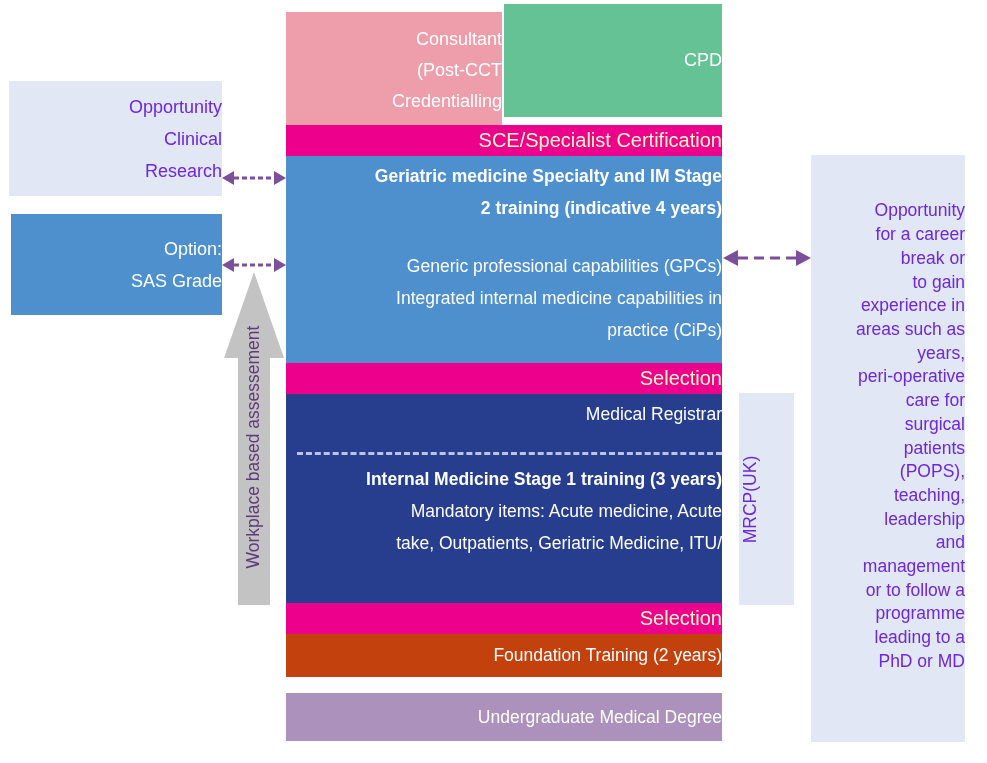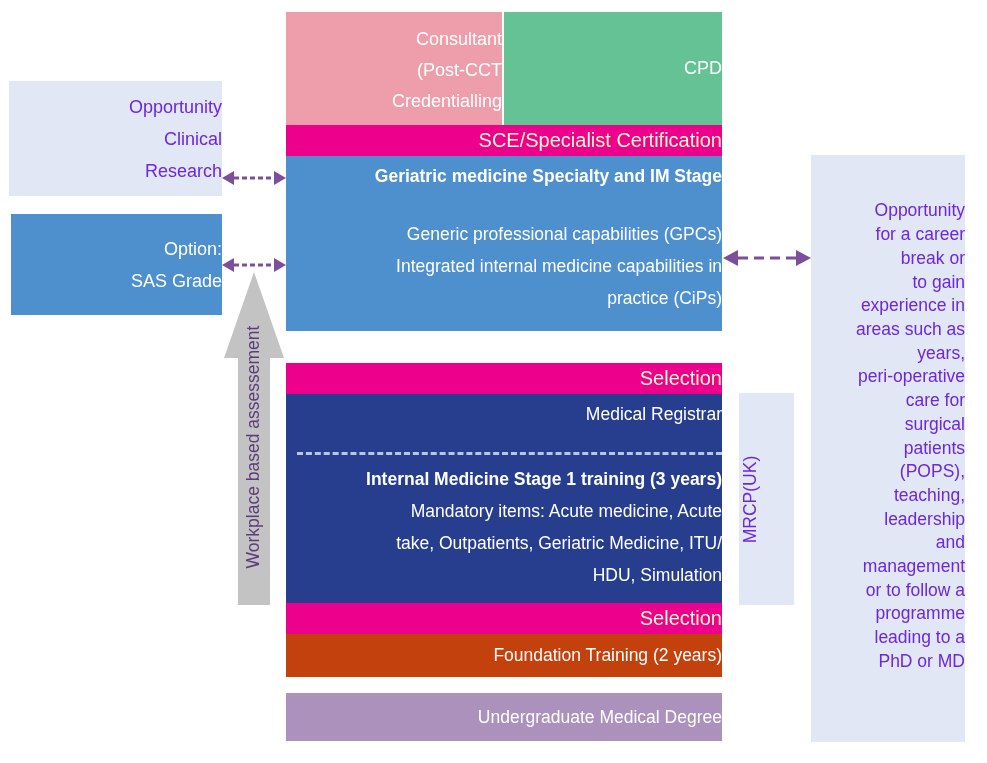--- a/index.html
+++ b/index.html
@@ -7,23 +7,23 @@
          font-family:"Liberation Sans", "DejaVu Sans", sans-serif; }
   .box { position:absolute; box-sizing:border-box; display:flex; flex-direction:column;
          align-items:flex-end; justify-content:center; text-align:center; }
   .white { color:#ffffff; }
   .purple { color:#6d28d9; }
   .pinktext { color:#fef9c3; }
   .bar-text { font-size:20px; }
   .line { display:block; }
 
   #consultant { left:286px; top:12px; width:216px; height:113px; background:#ee9eab; font-size:18px; line-height:31px; padding-top:4px; }
-  #cpd { left:504px; top:12px; width:218px; height:113px; background:#64c295; font-size:18px; }
+  #cpd { left:504px; top:4px; width:218px; height:113px; background:#64c295; font-size:18px; }
   #sce { left:286px; top:125px; width:436px; height:31px; background:#ec008c; }
-  #geri { left:286px; top:156px; width:436px; height:175px; background:#4e8fce; font-size:17.5px; line-height:32px; justify-content:flex-start; padding-top:4px; }
+  #geri { left:286px; top:156px; width:436px; height:207px; background:#4e8fce; font-size:17.5px; line-height:32px; justify-content:flex-start; padding-top:4px; }
   #geri .bold { font-weight:bold; }
   #geri .spacer { height:26px; }
   #sel1 { left:286px; top:363px; width:436px; height:31px; background:#ec008c; }
   #im1 { left:286px; top:394px; width:436px; height:209px; background:#273e8e; font-size:17.5px; line-height:32px; justify-content:flex-start; }
   #im1 .reg { margin-top:4px; }
   #im1 .dash { width:425px; border-top:3px dashed #b8c6e4; margin:22px 0 8px 0; }
   #im1 .bold { font-weight:bold; }
   #sel2 { left:286px; top:603px; width:436px; height:31px; background:#ec008c; }
   #found { left:286px; top:634px; width:436px; height:43px; background:#c2410c; font-size:17.5px; }
   #ugrad { left:286px; top:693px; width:436px; height:48px; background:#ac91bc; font-size:17.5px; }
@@ -49,35 +49,35 @@
   <span class="line">Credentialling</span>
 </div>
 <div id="cpd" class="box white">
   <span>CPD</span>
 </div>
 <div id="sce" class="box pinktext bar-text">
   <span>SCE/Specialist Certification</span>
 </div>
 <div id="geri" class="box white">
   <span class="line bold">Geriatric medicine Specialty and IM Stage</span>
+  <span class="line bold">2 training (indicative 4 years)</span>
   <span class="spacer"></span>
   <span class="line">Generic professional capabilities (GPCs)</span>
   <span class="line">Integrated internal medicine capabilities in</span>
   <span class="line">practice (CiPs)</span>
 </div>
 <div id="sel1" class="box pinktext bar-text">
   <span>Selection</span>
 </div>
 <div id="im1" class="box white">
   <span class="line reg">Medical Registrar</span>
   <div class="dash"></div>
   <span class="line bold">Internal Medicine Stage 1 training (3 years)</span>
   <span class="line">Mandatory items: Acute medicine, Acute</span>
   <span class="line">take, Outpatients, Geriatric Medicine, ITU/</span>
-  <span class="line">HDU, Simulation</span>
 </div>
 <div id="sel2" class="box pinktext bar-text">
   <span>Selection</span>
 </div>
 <div id="found" class="box white">
   <span>Foundation Training (2 years)</span>
 </div>
 <div id="ugrad" class="box white">
   <span>Undergraduate Medical Degree</span>
 </div>

